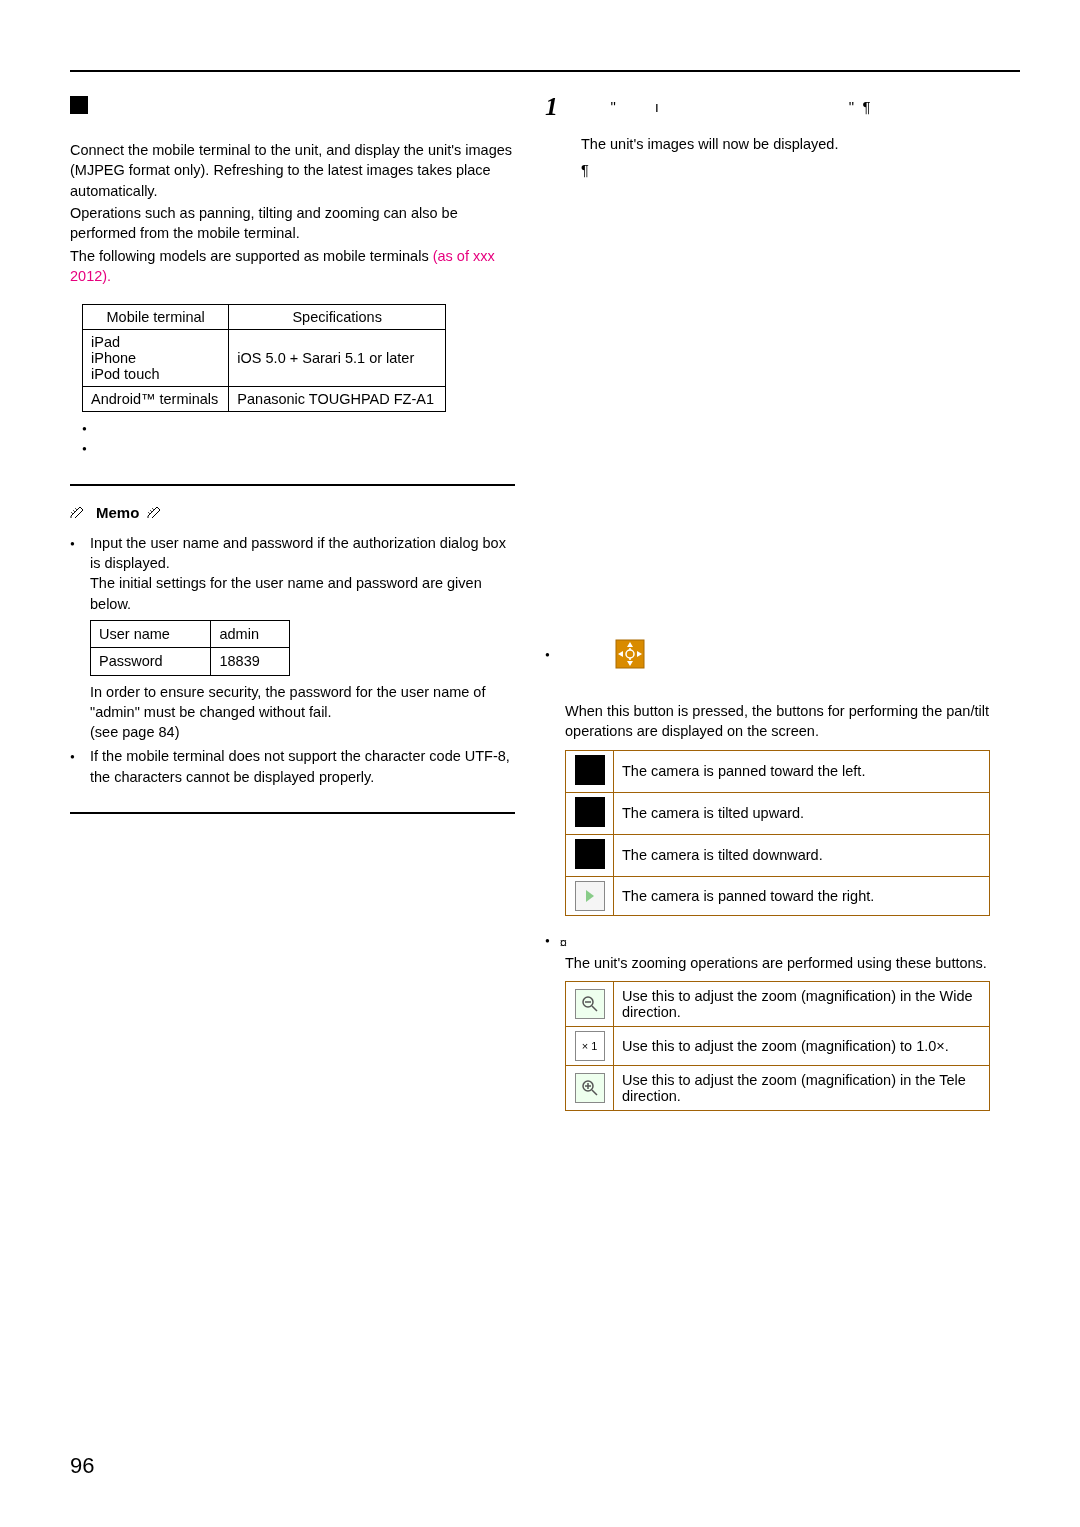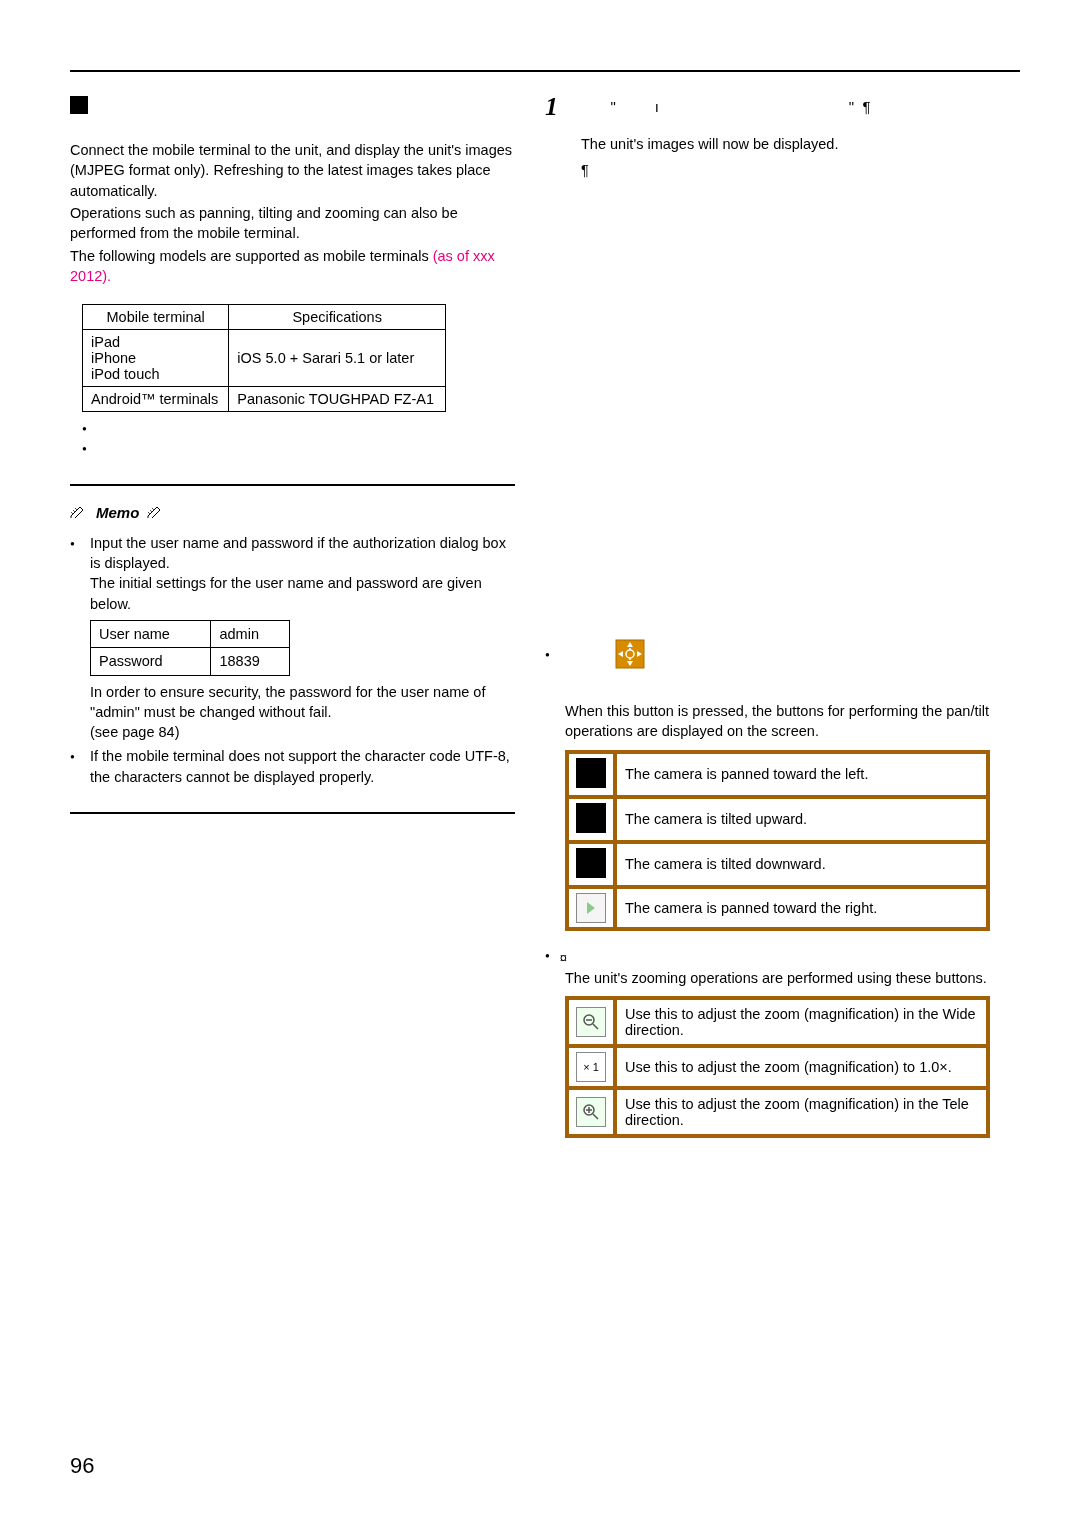--- a/index.html
+++ b/index.html
@@ -17,42 +17,42 @@
   .spec-table { border-collapse: collapse; margin-top: 10px; width: 364px; margin-left: 12px; }
   .spec-table td { border: 1px solid #000; padding: 4px 8px; font-size: 14.5px; vertical-align: middle; }
   .spec-table .hdr td { text-align: center; }
   .bullet-list { list-style: none; margin-top: 6px; margin-left: 12px; }
   .bullet-list li { position: relative; padding-left: 16px; font-size: 14.5px; line-height: 1.4; color:#fff; }
   .bullet-list li::before { content: "●"; position: absolute; left: 0; font-size: 8px; top: 5px; color:#000; }
   .hr-thick { border-top: 2px solid #000; margin: 25px 0 18px 0; }
   .memo-line { display: flex; align-items: center; gap: 8px; margin-bottom: 12px; }
   .memo-icon { display: inline-block; }
   .memo-icon svg { display: block; }
-  .memo-label { font-weight: bold; font-size: 15px; font-style: italic; }
+  .memo-label { font-weight: bold; font-size: 15px; }
   .memo-list { list-style: none; }
   .memo-list > li { position: relative; padding-left: 20px; font-size: 14.5px; line-height: 1.4; margin-bottom: 4px; }
   .memo-list > li::before { content: "●"; position: absolute; left: 0; font-size: 8px; top: 5px; }
   .cred-table { border-collapse: collapse; margin: 6px 0 6px 0; width: 200px; }
   .cred-table td { border: 1px solid #000; padding: 3px 8px; font-size: 14.5px; }
   .step-row { display: flex; align-items: flex-start; gap: 12px; margin-bottom: 8px; }
   .step-num { font-family: Georgia, 'Times New Roman', serif; font-weight: bold; font-style: italic; font-size: 26px; line-height: 1; }
   .step-text { font-size: 15px; font-weight: bold; line-height: 1.3; padding-top: 3px; color:#fff; }
   .step-text .q { display:inline-block; color:#000; font-weight: normal; padding: 0 3px; }
   .step-text .dot { color:#000; font-weight:normal; letter-spacing:-1px; }
   .disp-text { font-size: 14.5px; margin: 16px 0 10px 36px; }
   .ex-label { font-size: 14.5px; margin-left: 36px; color:#fff; }
   .ex-label .q { color:#000; }
   .ctrl-section { margin-top: 10px; }
   .ctrl-item { display: flex; align-items: flex-start; gap: 10px; margin-bottom: 2px; }
   .ctrl-bullet { font-size: 8px; padding-top: 12px; }
   .ctrl-icon-box { width: 32px; height: 32px; display:flex; align-items:center; justify-content:center; margin-left: 54px; margin-bottom: 6px; }
   .ctrl-name { font-weight: bold; font-size: 15px; padding-top: 6px; color:#fff; }
   .ctrl-desc { font-size: 14.5px; line-height: 1.4; margin-left: 20px; margin-bottom: 8px; }
   .icon-table { border-collapse: collapse; width: 425px; margin-left: 20px; }
-  .icon-table td { border: 4px solid #a16207; padding: 6px 8px; font-size: 14.5px; vertical-align: middle; }
+  .icon-table td { border: 1px solid #a16207; padding: 6px 8px; font-size: 14.5px; vertical-align: middle; }
   .icon-table td.icon-cell { width: 48px; text-align: center; padding: 4px; }
   .icon-btn { display: inline-flex; width: 30px; height: 30px; background: #000; align-items:center; justify-content:center; }
   .icon-btn-outline { display: inline-flex; width: 30px; height: 30px; border: 1px solid #888; background:#f5f5f5; align-items:center; justify-content:center; }
   .zoom-btn { display: inline-flex; width: 30px; height: 30px; border: 1px solid #888; background:#fff; align-items:center; justify-content:center; font-size:11px; }
   .zoom-btn.mag { background:#efe; }
   .page-num { position: absolute; bottom: 48px; left: 70px; font-size: 22px; }
 </style>
 </head>
 <body>
 

